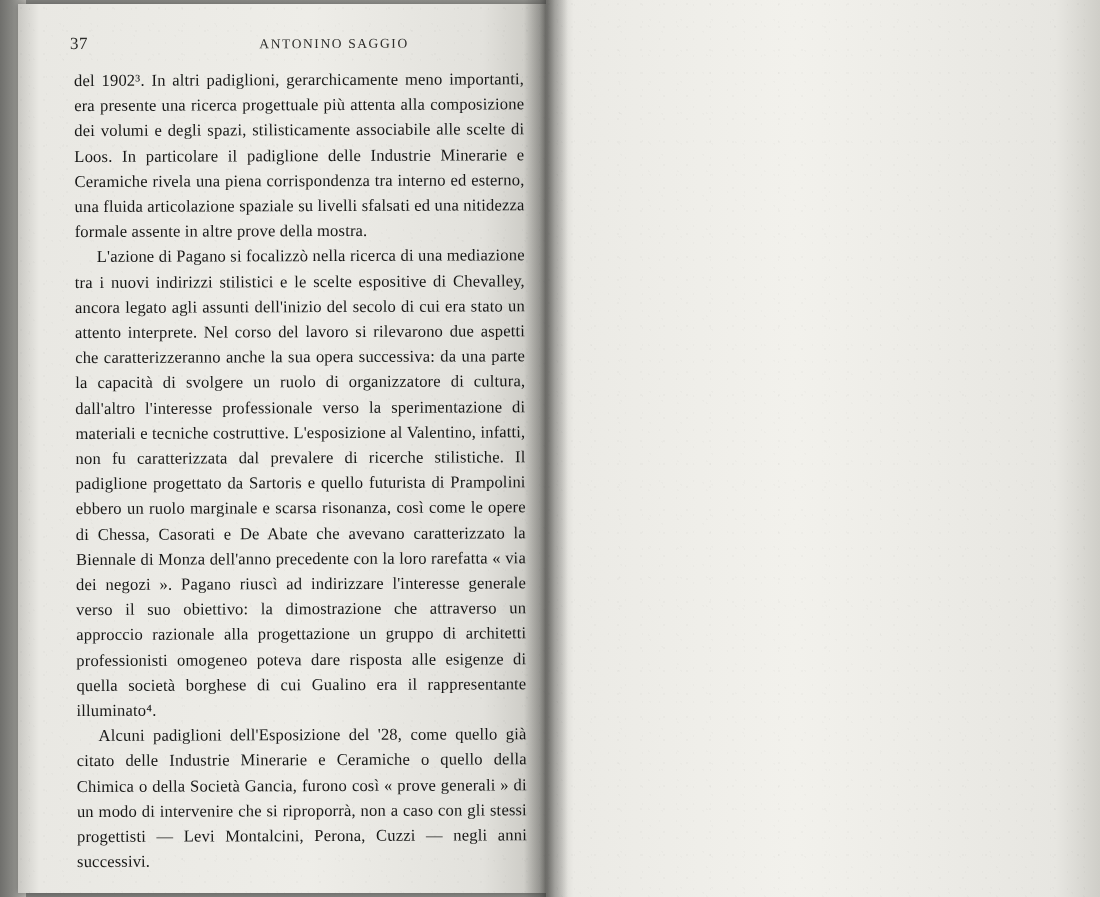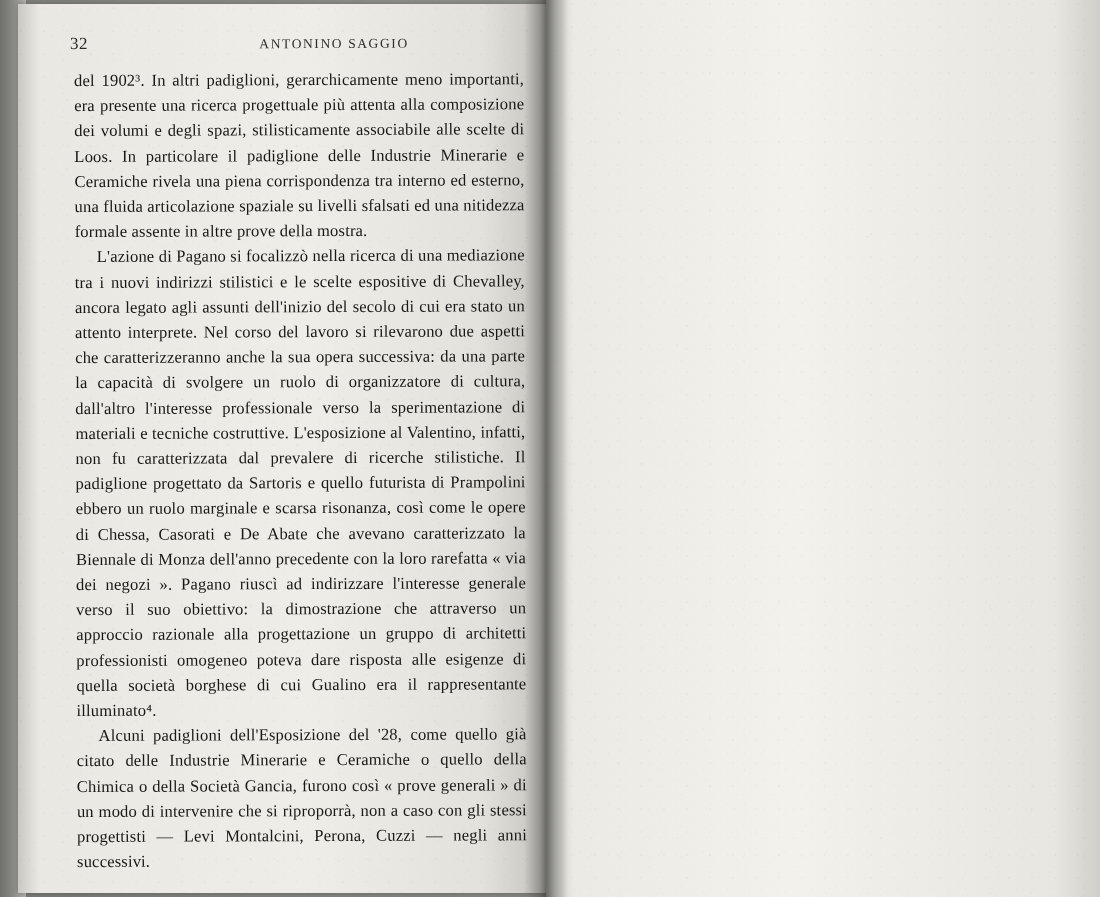--- a/index.html
+++ b/index.html
@@ -156,21 +156,21 @@
 <div id="page">
 
   <div class="bed"></div>
 
   <div class="book">
 
     <div class="left-edge"></div>
 
     <div class="page-left">
       <div class="runhead skew">
-        <span class="folio">32</span>
+        <span class="folio">37</span>
         <span class="runtitle">Antonino Saggio</span>
       </div>
 
       <div class="textcol skew">
         <p class="para">del 1902³. In altri padiglioni, gerarchicamente meno importanti, era presente una ricerca progettuale più attenta alla composizione dei volumi e degli spazi, stilisticamente associabile alle scelte di Loos. In particolare il padiglione delle Industrie Minerarie e Ceramiche rivela una piena corrispondenza tra interno ed esterno, una fluida articolazione spaziale su livelli sfalsati ed una nitidezza formale assente in altre prove della mostra.</p>
         <p class="para">L'azione di Pagano si focalizzò nella ricerca di una mediazione tra i nuovi indirizzi stilistici e le scelte espositive di Chevalley, ancora legato agli assunti dell'inizio del secolo di cui era stato un attento interprete. Nel corso del lavoro si rilevarono due aspetti che caratterizzeranno anche la sua opera successiva: da una parte la capacità di svolgere un ruolo di organizzatore di cultura, dall'altro l'interesse professionale verso la sperimentazione di materiali e tecniche costruttive. L'esposizione al Valentino, infatti, non fu caratterizzata dal prevalere di ricerche stilistiche. Il padiglione progettato da Sartoris e quello futurista di Prampolini ebbero un ruolo marginale e scarsa risonanza, così come le opere di Chessa, Casorati e De Abate che avevano caratterizzato la Biennale di Monza dell'anno precedente con la loro rarefatta « via dei negozi ». Pagano riuscì ad indirizzare l'interesse generale verso il suo obiettivo: la dimostrazione che attraverso un approccio razionale alla progettazione un gruppo di architetti professionisti omogeneo poteva dare risposta alle esigenze di quella società borghese di cui Gualino era il rappresentante illuminato⁴.</p>
         <p class="para">Alcuni padiglioni dell'Esposizione del '28, come quello già citato delle Industrie Minerarie e Ceramiche o quello della Chimica o della Società Gancia, furono così « prove generali » di un modo di intervenire che si riproporrà, non a caso con gli stessi progettisti — Levi Montalcini, Perona, Cuzzi — negli anni successivi.</p>
       </div>
 
       <div class="grain"></div>

